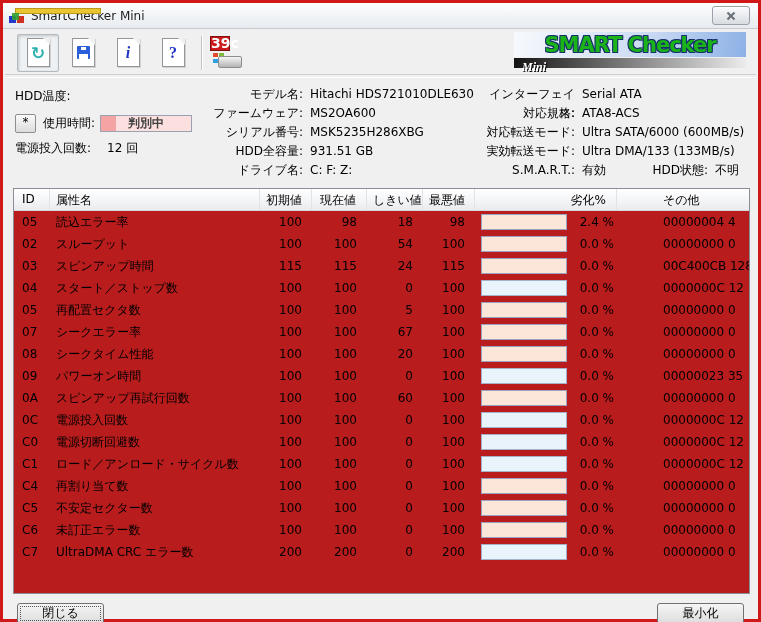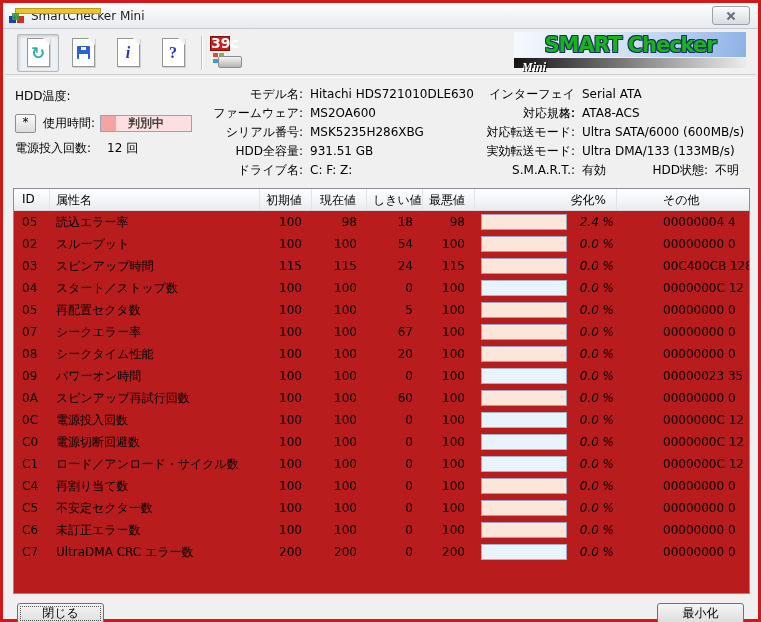--- a/index.html
+++ b/index.html
@@ -157,21 +157,21 @@
   .w-other{width:112px;padding-left:8px;margin-left:38px;}
   .w-blank{flex:1;border-right:none;}
   .num{text-align:right;padding-right:10px;}
   .hc.num{padding-right:10px;}
   .c-pct{display:flex;align-items:center;height:22px;}
   .bar{
     display:block;width:86px;height:16px;margin-left:6px;box-sizing:border-box;
     border:1px solid #9aa3bd;background:var(--bar-pink,#fce6da);
   }
   .bar.blue{background:var(--bar-blue,#e9f3fb);border-color:#a2b2c6;}
-  .pctv{font-weight:normal;margin-left:auto;padding-right:3px;font-style:italic;}
+  .pctv{font-weight:normal;margin-left:auto;padding-right:3px;}
   
   .footer{display:flex;align-items:flex-start;padding:9px 14px 0 14px;}
   .btn{
     width:87px;height:21px;box-sizing:border-box;text-align:center;line-height:19px;
     border:1px solid #707070;border-radius:3px;
     background:linear-gradient(#f5f5f5,#dddddd);font-size:12px;
   }
   .btn.focused{outline:1px dotted #555;outline-offset:-4px;}
   .btn-min{margin-left:auto;}
 </style>

